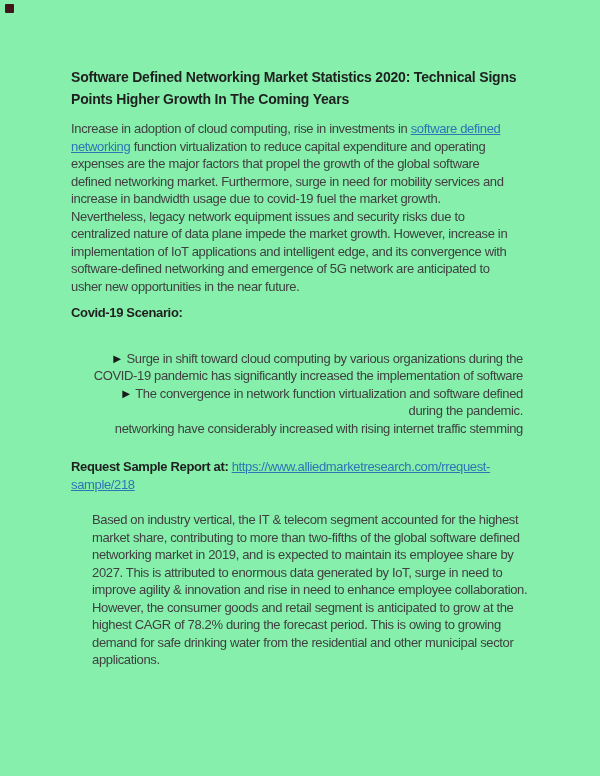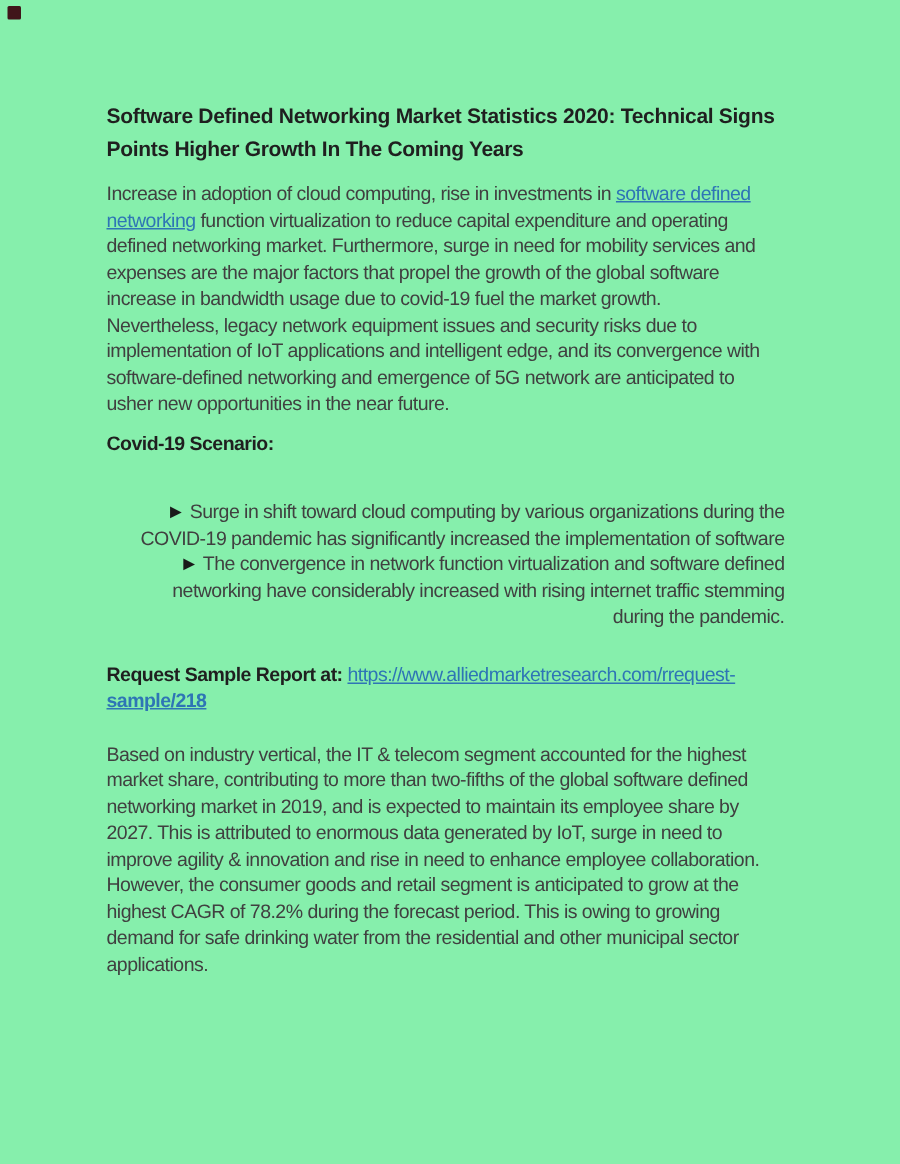--- a/index.html
+++ b/index.html
@@ -38,21 +38,21 @@
   .para, .heading, .bullets, .request, .para2 {
     font-size: 13px;
     line-height: 17.5px;
     letter-spacing: -0.35px;
     color: #404040;
   }
   .para    { margin-top: 10px; }
   .heading { margin-top: 9px; }
   .bullets { margin-top: 28px; text-align: right; }
   .request { margin-top: 21px; }
-  .para2   { margin-top: 18px; }
+  .para2   { margin-top: 18px; margin-left: 21px; }
   .s-n { color: #404040; }
   .s-b { color: #1f1f1f; font-weight: bold; }
   .s-t { }
   .s-a { color: #1a1a1a; }
   .s-l {
     text-decoration: underline;
     cursor: pointer;
   }
 </style>
 </head>
@@ -61,41 +61,42 @@
 <div class="page">
   <div class="corner-artifact" style="background: rgb(64, 22, 26);"></div>
   <div class="doc">
       <div class="block title">
         <div class="line"><span class="s-t">Software Defined Networking Market Statistics 2020: Technical Signs</span></div>
         <div class="line"><span class="s-t">Points Higher Growth In The Coming Years</span></div>
       </div>
       <div class="block para">
         <div class="line"><span class="s-n">Increase in adoption of cloud computing, rise in investments in </span><a class="s-l" style="color: rgb(46, 117, 181);">software defined</a></div>
         <div class="line"><a class="s-l" style="color: rgb(46, 117, 181);">networking</a><span class="s-n"> function virtualization to reduce capital expenditure and operating</span></div>
+        <div class="line"><span class="s-n">expenses are the major factors that propel the growth of the global software</span></div>
         <div class="line"><span class="s-n">defined networking market. Furthermore, surge in need for mobility services and</span></div>
-        <div class="line"><span class="s-n">expenses are the major factors that propel the growth of the global software</span></div>
         <div class="line"><span class="s-n">increase in bandwidth usage due to covid-19 fuel the market growth.</span></div>
         <div class="line"><span class="s-n">Nevertheless, legacy network equipment issues and security risks due to</span></div>
+        <div class="line"><span class="s-n">centralized nature of data plane impede the market growth. However, increase in</span></div>
         <div class="line"><span class="s-n">implementation of IoT applications and intelligent edge, and its convergence with</span></div>
         <div class="line"><span class="s-n">software-defined networking and emergence of 5G network are anticipated to</span></div>
         <div class="line"><span class="s-n">usher new opportunities in the near future.</span></div>
       </div>
       <div class="block heading">
         <div class="line"><span class="s-b">Covid-19 Scenario:</span></div>
       </div>
       <div class="block bullets">
         <div class="line"><span class="s-a">► </span><span class="s-n">Surge in shift toward cloud computing by various organizations during the</span></div>
         <div class="line"><span class="s-n">COVID-19 pandemic has significantly increased the implementation of software</span></div>
         <div class="line"><span class="s-a">► </span><span class="s-n">The convergence in network function virtualization and software defined</span></div>
+        <div class="line"><span class="s-n">during the pandemic.</span></div>
         <div class="line"><span class="s-n">networking have considerably increased with rising internet traffic stemming</span></div>
-        <div class="line"><span class="s-n">during the pandemic.</span></div>
       </div>
       <div class="block request">
         <div class="line"><span class="s-b">Request Sample Report at: </span><a class="s-l" style="color: rgb(46, 117, 181);">https://www.alliedmarketresearch.com/rrequest-</a></div>
-        <div class="line"><a class="s-l" style="color: rgb(46, 117, 181); font-weight: bold;">sample/218</a></div>
+        <div class="line"><a class="s-l" style="color: rgb(46, 117, 181);">sample/218</a></div>
       </div>
       <div class="block para2">
         <div class="line"><span class="s-n">Based on industry vertical, the IT &amp; telecom segment accounted for the highest</span></div>
         <div class="line"><span class="s-n">market share, contributing to more than two-fifths of the global software defined</span></div>
         <div class="line"><span class="s-n">networking market in 2019, and is expected to maintain its employee share by</span></div>
         <div class="line"><span class="s-n">2027. This is attributed to enormous data generated by IoT, surge in need to</span></div>
         <div class="line"><span class="s-n">improve agility &amp; innovation and rise in need to enhance employee collaboration.</span></div>
         <div class="line"><span class="s-n">However, the consumer goods and retail segment is anticipated to grow at the</span></div>
         <div class="line"><span class="s-n">highest CAGR of 78.2% during the forecast period. This is owing to growing</span></div>
         <div class="line"><span class="s-n">demand for safe drinking water from the residential and other municipal sector</span></div>

